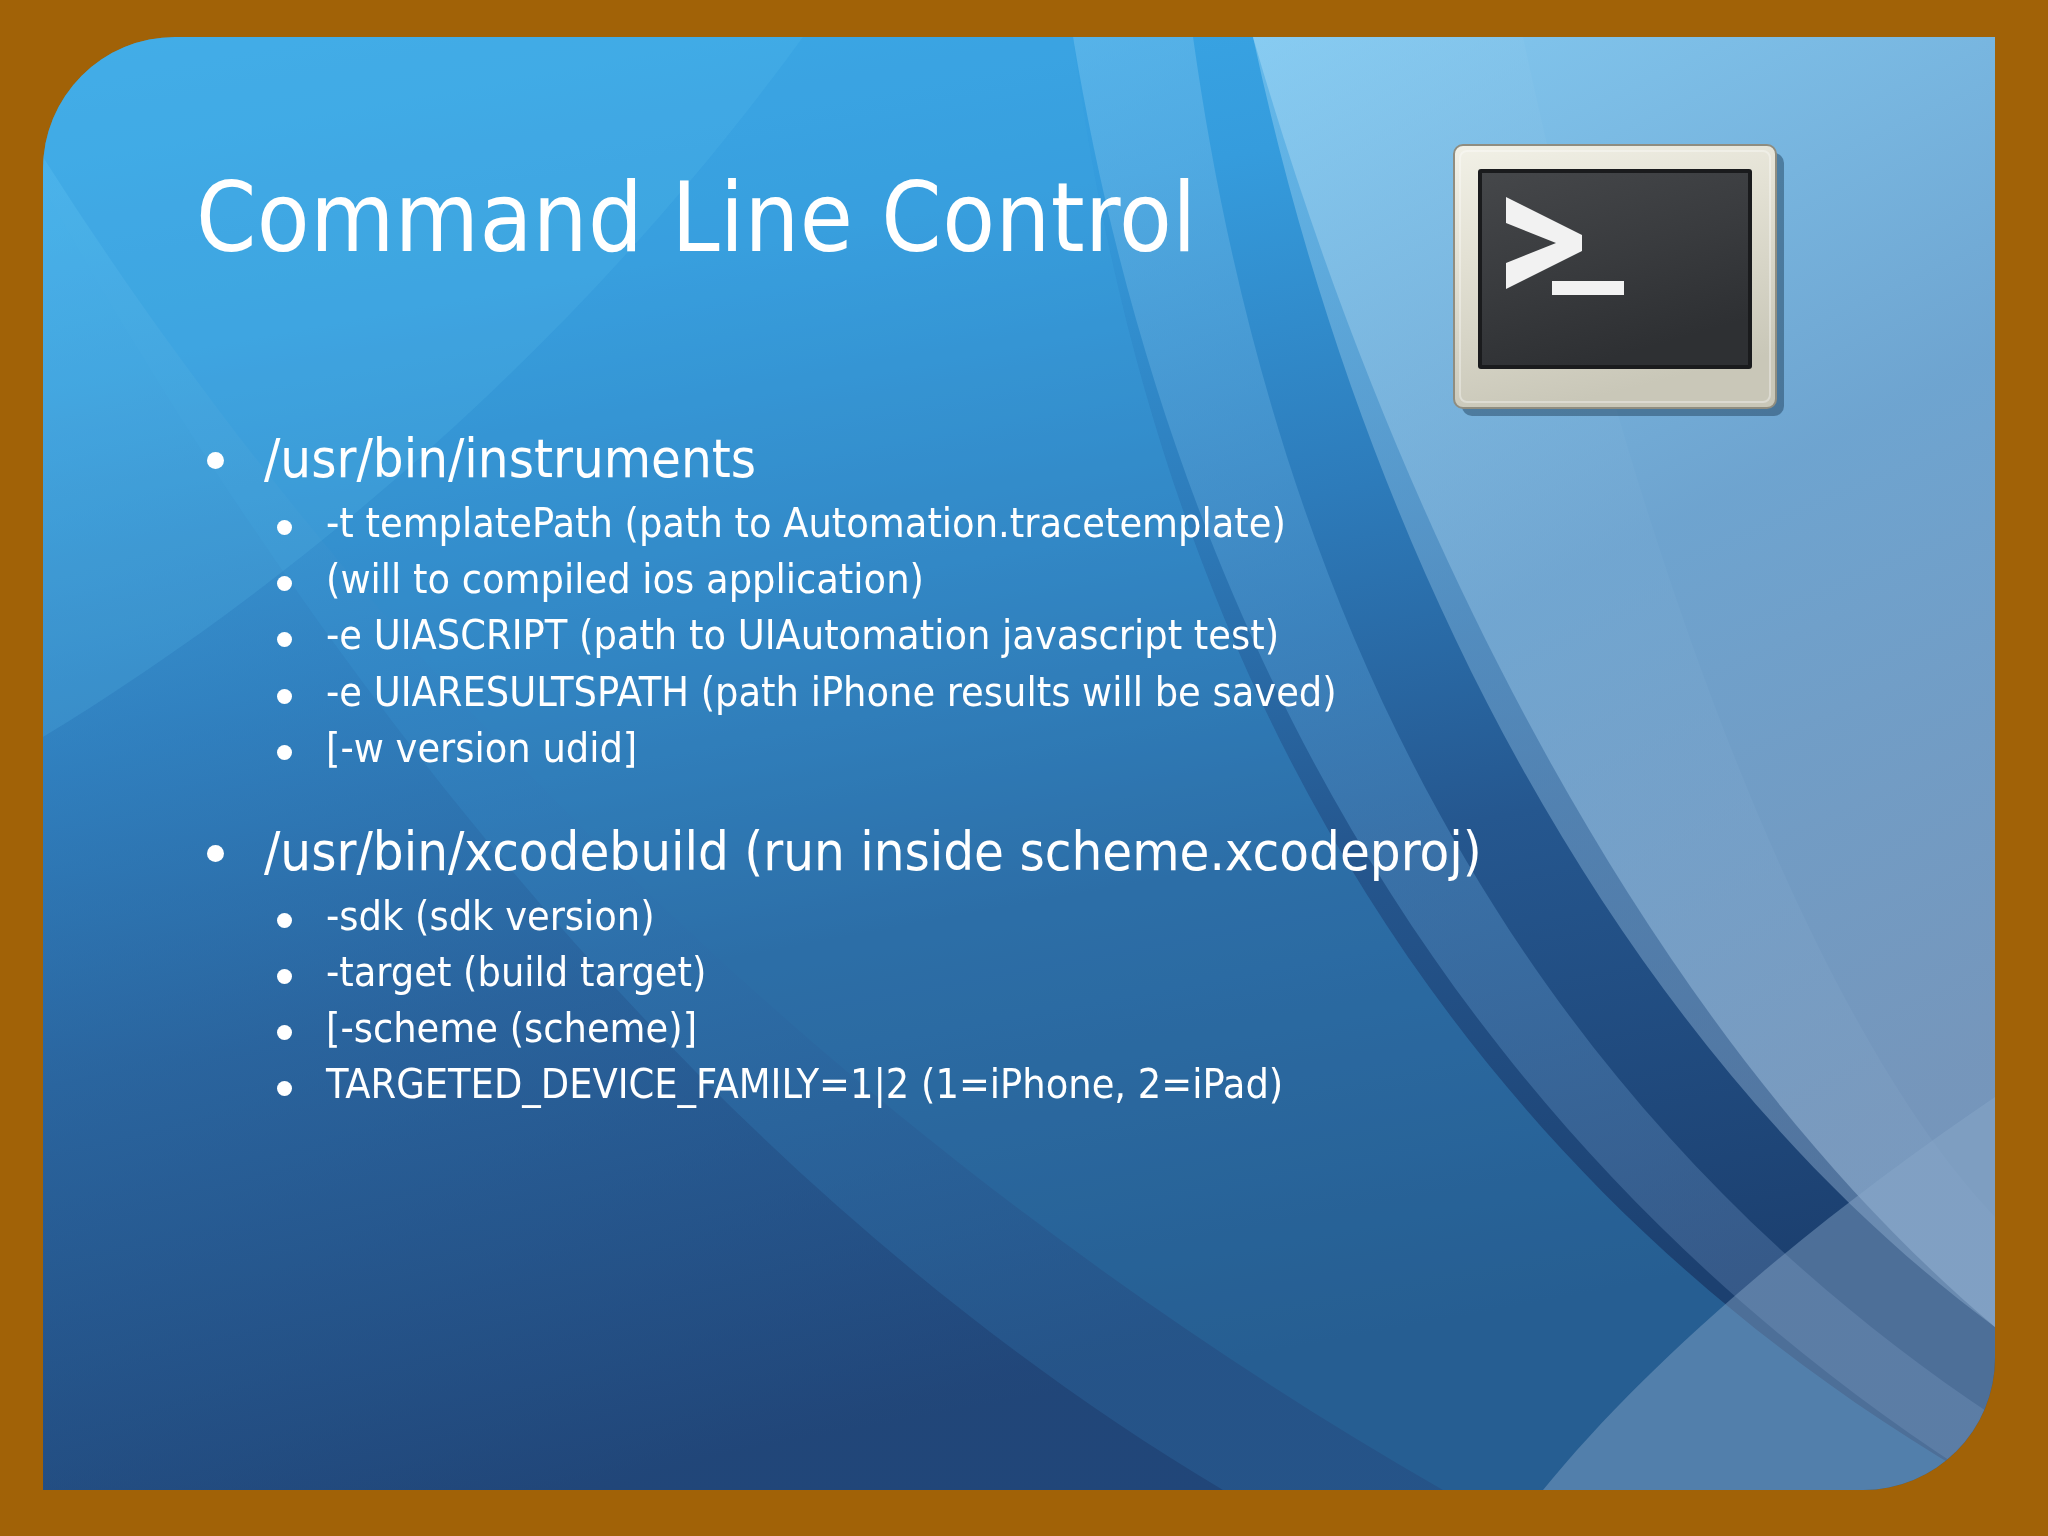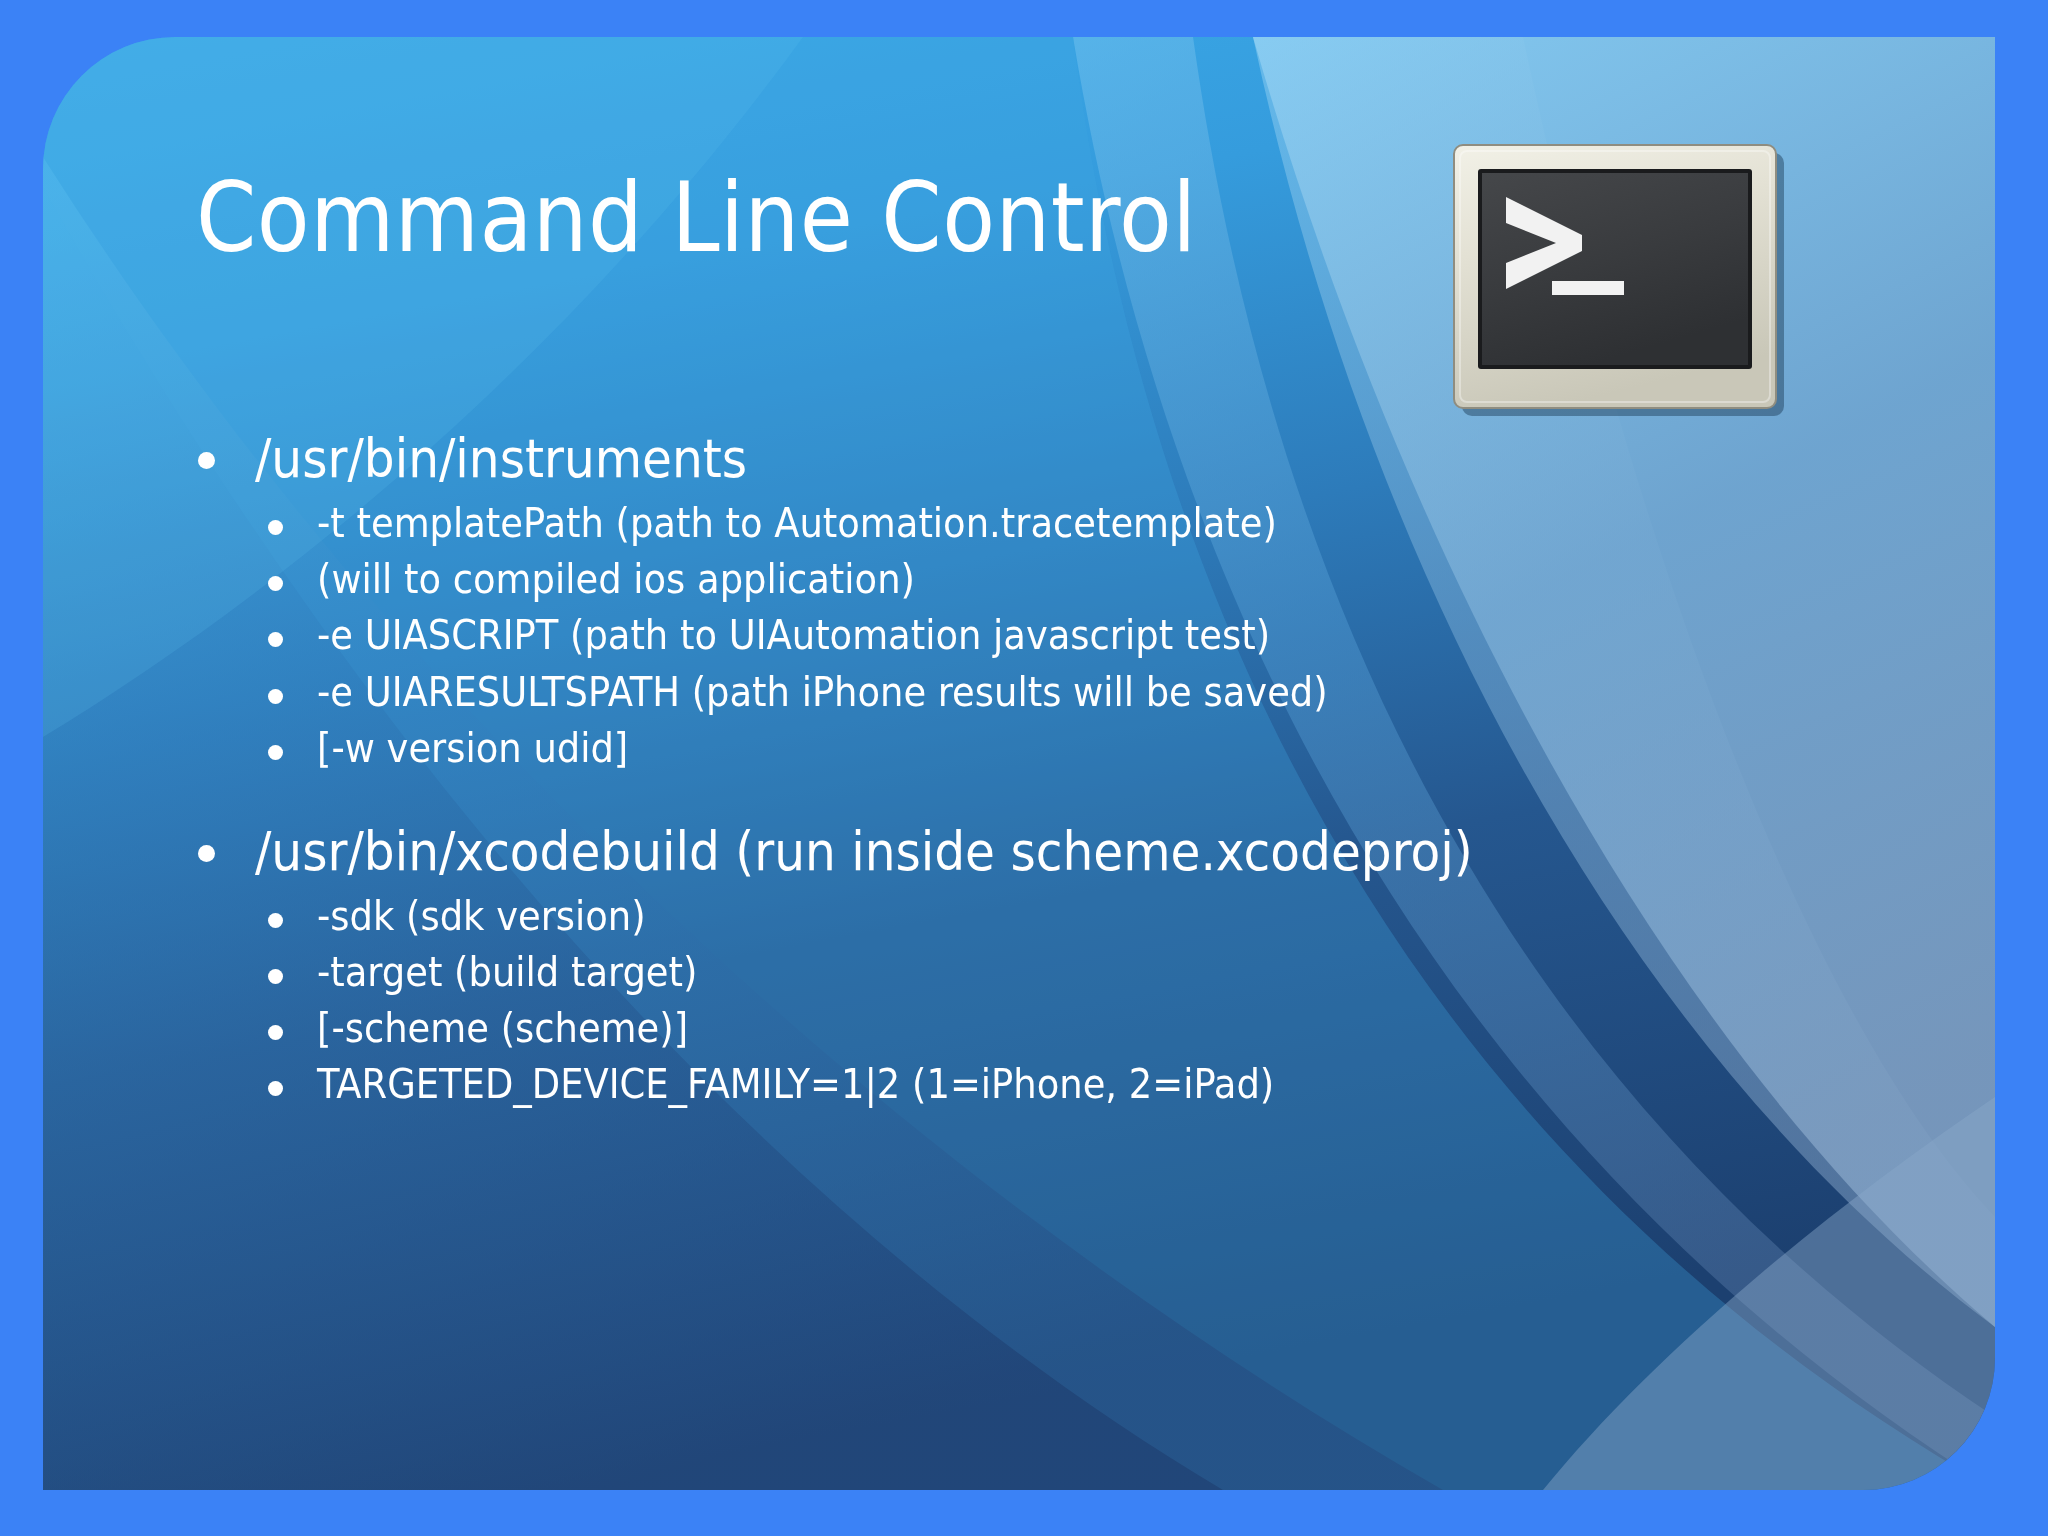--- a/index.html
+++ b/index.html
@@ -11,21 +11,21 @@
     width: 2048px;
     height: 1536px;
     overflow: hidden;
     font-family: "Liberation Sans", sans-serif;
   }
 
   #slide {
     position: relative;
     width: 2048px;
     height: 1536px;
-    background: #3b82f6;
+    background: #a16207;
   }
 
   
   #bg-panel {
     position: absolute;
     left: 43px;
     top: 37px;
     width: 1952px;
     height: 1453px;
     border-radius: 132px 0 132px 0;
@@ -69,20 +69,21 @@
     height: 277px;
   }
   #terminal-icon svg { display: block; width: 100%; height: 100%; }
 
   
   #bullet-body {
     position: absolute;
     left: 0;
     top: 424px;
     width: 1900px;
+    padding-left: 9px;
   }
 
   .bullet-row {
     display: flex;
     align-items: flex-start;
     color: #ffffff;
     font-family: "DejaVu Sans Condensed", "Liberation Sans Narrow", "Liberation Sans", sans-serif;
     font-weight: 400;
     white-space: nowrap;
   }

